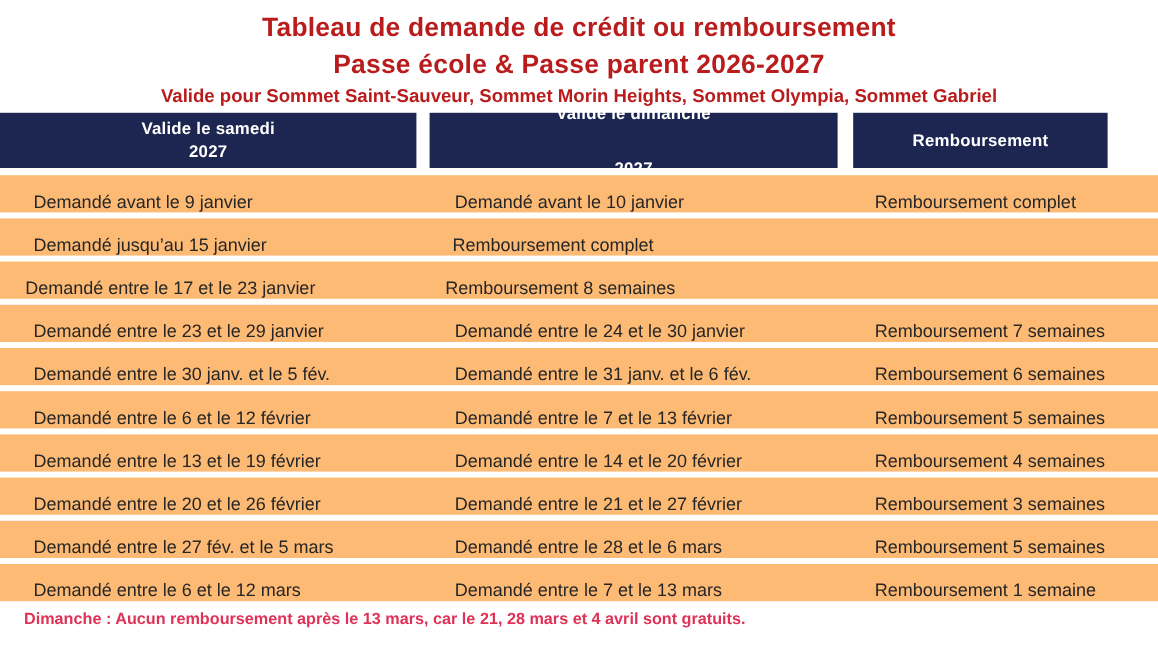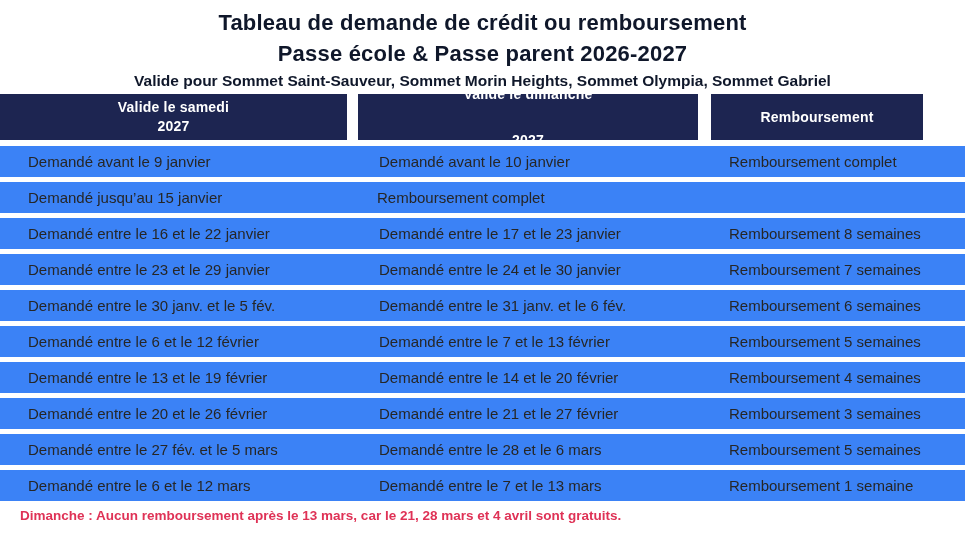--- a/index.html
+++ b/index.html
@@ -3,38 +3,38 @@
 <meta charset="utf-8">
 <style>
   * { margin:0; padding:0; box-sizing:border-box; }
   html,body { background:#ffffff; }
   body {
     width:965px; height:543px; overflow:hidden;
     font-family:"Liberation Sans", sans-serif;
   }
   .page { width:965px; height:543px; position:relative; background:#ffffff; }
 
-  .titles { text-align:center; padding-top:7px; color:#0f172a; }
+  .titles { text-align:center; padding-top:7px; color:#b91c1c; }
   .title-line { font-size:22px; font-weight:bold; line-height:31px; letter-spacing:0.2px; }
   .subtitle  { font-size:15.5px; font-weight:bold; line-height:20px; margin-top:2px; }
 
   .thead { display:flex; margin-top:3px; }
   .th {
     background:#1d2551; color:#ffffff; height:46px;
     display:flex; flex-direction:column; justify-content:center; align-items:center;
     font-weight:bold; font-size:14px; line-height:19px; letter-spacing:0.2px;
   }
   .th1 { width:347px; }
   .th2 { width:340px; margin-left:11px;gap:27px; }
   .th3 { width:212px; margin-left:13px; }
 
   .tbody { margin-top:6px; }
   .trow {
-    display:flex; height:31px; background:#3b82f6; margin-bottom:5px;
-    align-items:center; font-size:15px; color:#262626;
+    display:flex; height:31px; background:#fdba74; margin-bottom:5px;
+    align-items:flex-end; font-size:15px; color:#262626;
   }
   .tcell { white-space:nowrap; overflow:hidden; }
   .tcell.c0 { width:358px; padding-left:28px; }
   .tcell.c1 { width:352px; padding-left:21px; }
   .tcell.c2 { width:255px; padding-left:19px; }
 
   .notes { margin-top:1px; padding-left:20px; color:#df3256; font-weight:bold;
            font-size:13.5px; line-height:20px; }
 </style>
 </head>
@@ -67,21 +67,20 @@
       <div class="trow">
         <div class="tcell c0">Demandé avant le 9 janvier</div>
         <div class="tcell c1">Demandé avant le 10 janvier</div>
         <div class="tcell c2">Remboursement complet</div>
       </div>
       <div class="trow">
         <div class="tcell c0">Demandé jusqu’au 15 janvier</div>
         <div class="tcell c2">Remboursement complet</div>
       </div>
       <div class="trow">
-        <div class="tcell c0">Demandé entre le 16 et le 22 janvier</div>
         <div class="tcell c1">Demandé entre le 17 et le 23 janvier</div>
         <div class="tcell c2">Remboursement 8 semaines</div>
       </div>
       <div class="trow">
         <div class="tcell c0">Demandé entre le 23 et le 29 janvier</div>
         <div class="tcell c1">Demandé entre le 24 et le 30 janvier</div>
         <div class="tcell c2">Remboursement 7 semaines</div>
       </div>
       <div class="trow">
         <div class="tcell c0">Demandé entre le 30 janv. et le 5 fév.</div>

